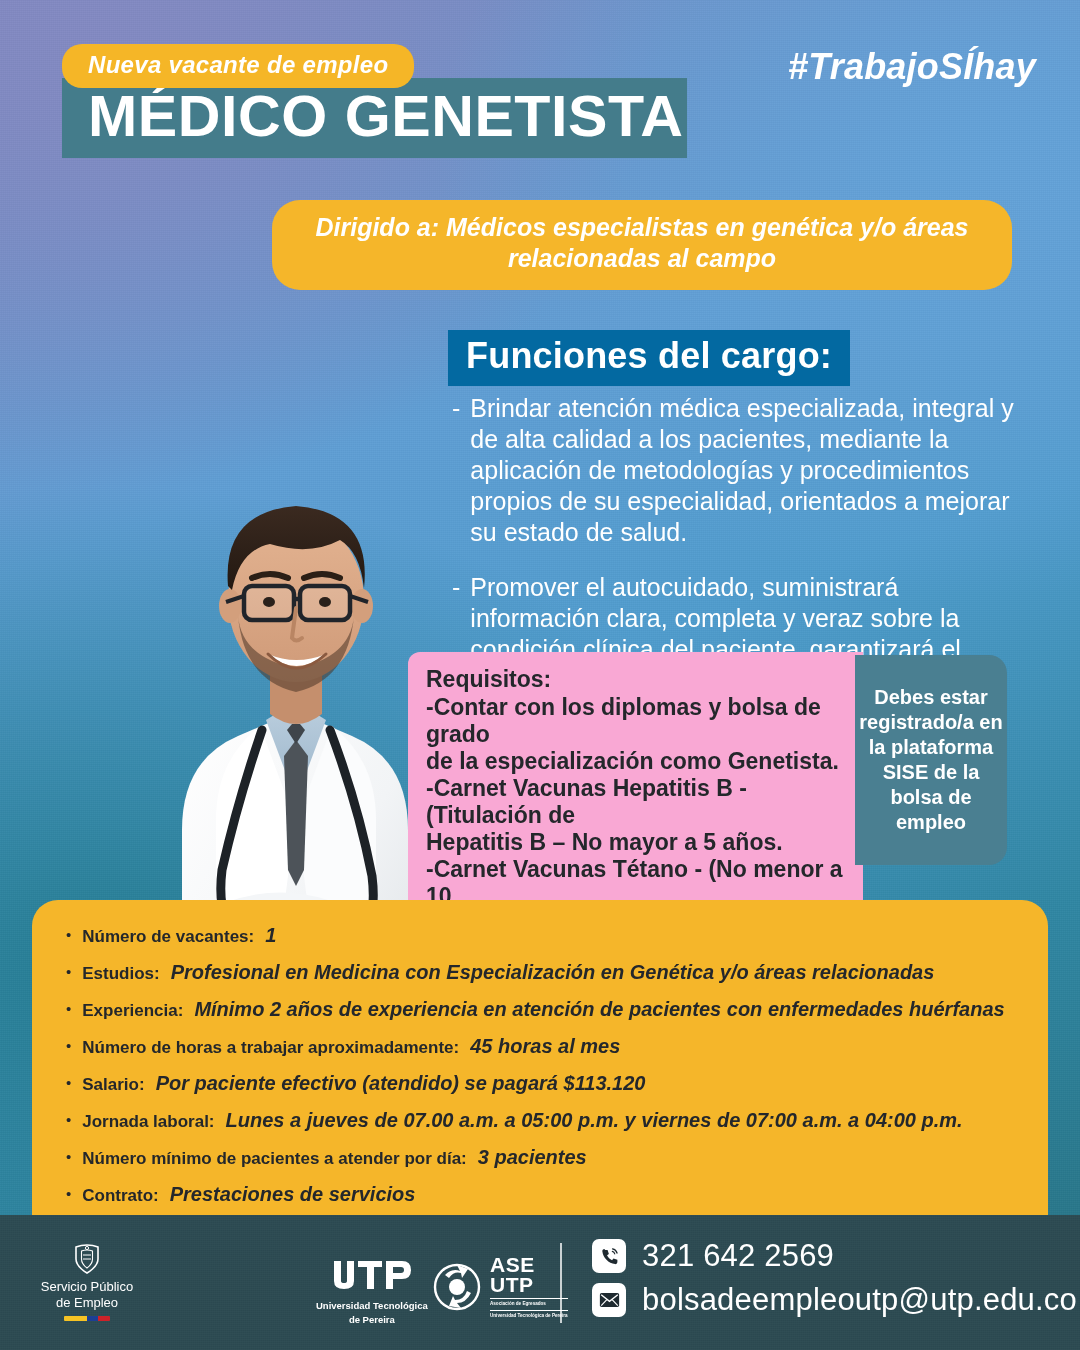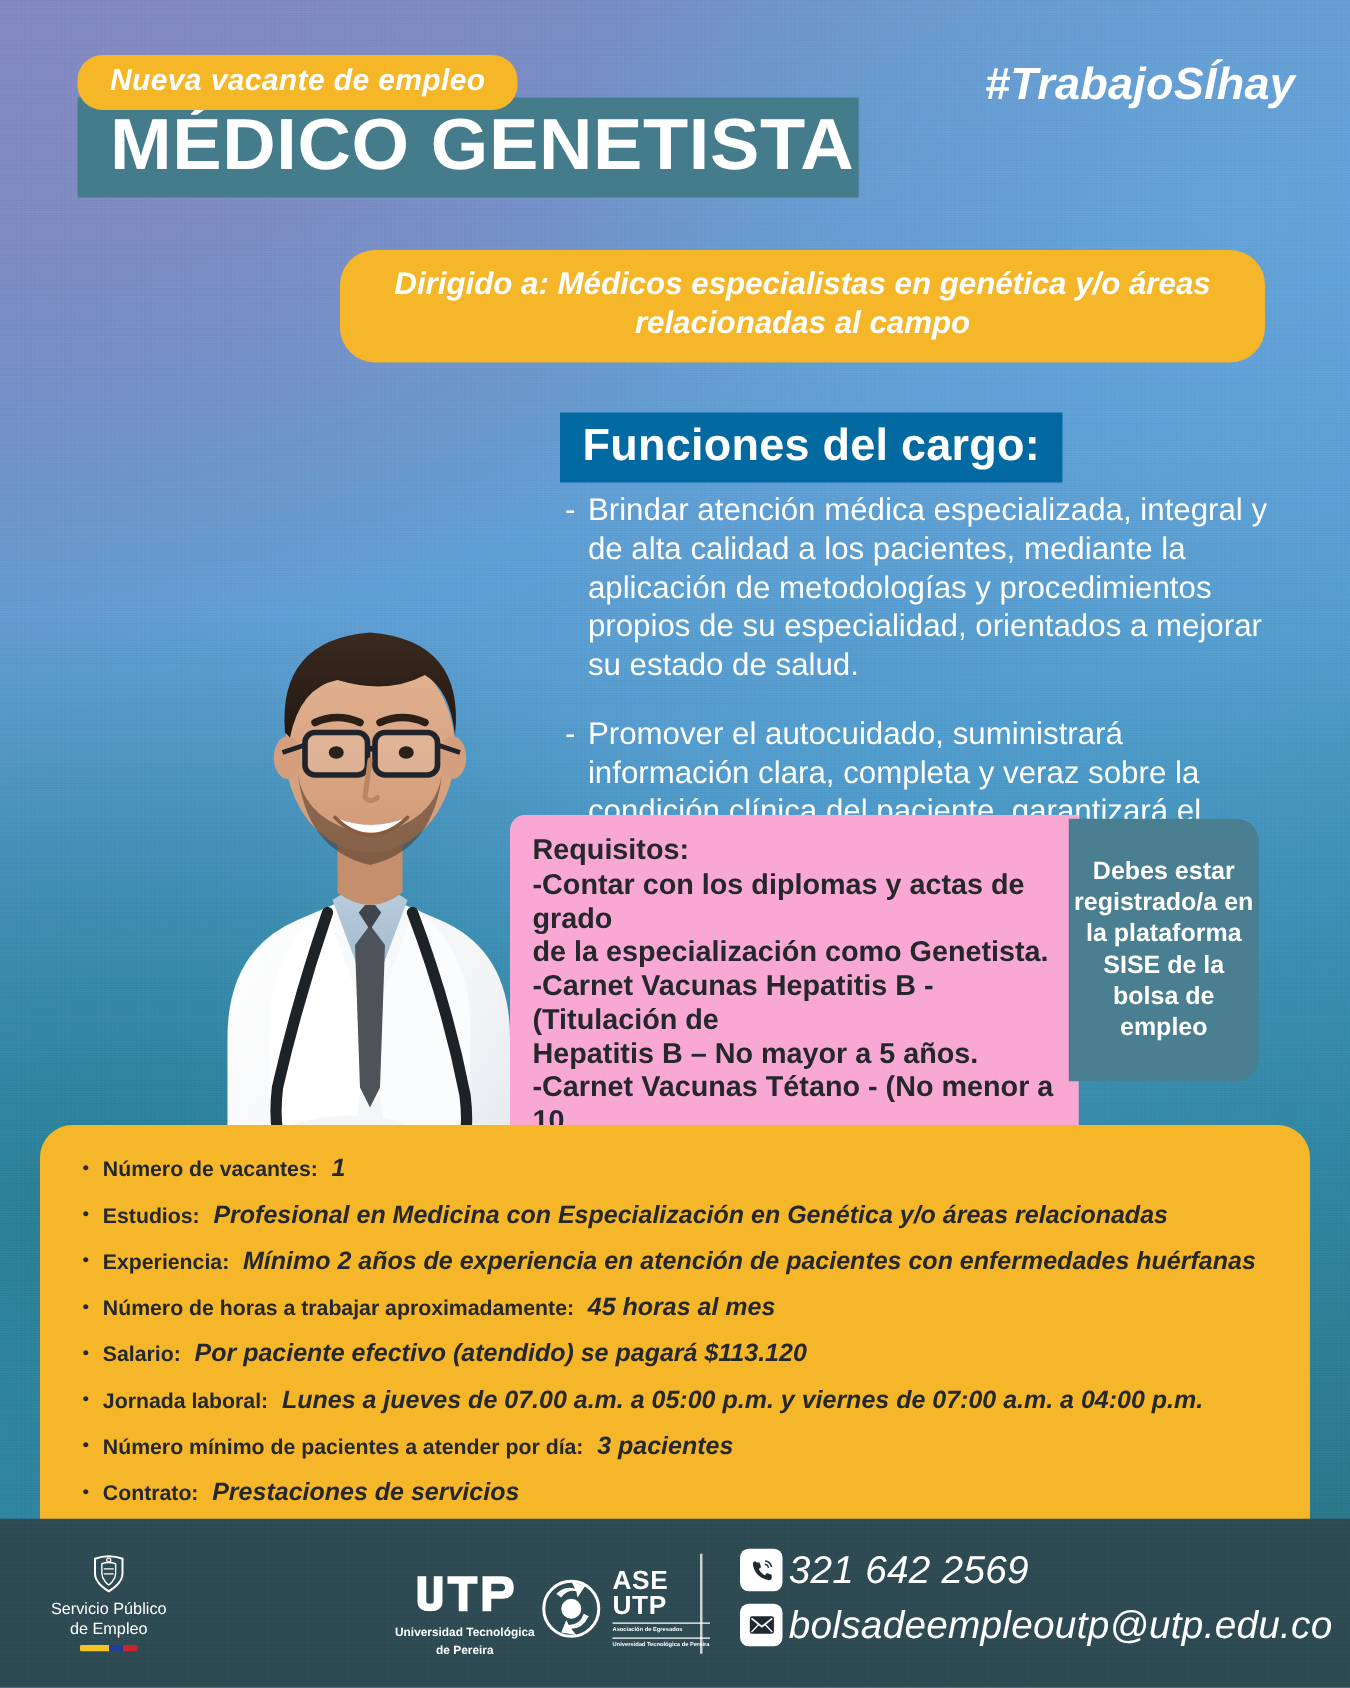--- a/index.html
+++ b/index.html
@@ -228,21 +228,21 @@
   }
   .divider {
     position:absolute; left:560px; top:28px;
     width:2px; height:80px; background:rgba(255,255,255,.75);
   }
   .contact {
     position:absolute; left:592px; top:24px;
     color:#fff;
   }
   .contact-row {
-    display:flex; align-items:center; gap:5px; margin-bottom:10px;font-style:italic;
+    display:flex; align-items:center; gap:16px; margin-bottom:10px;
   }
   .contact-row:last-child { margin-bottom:0; }
   .cicon {
     width:34px; height:34px; background:#ffffff; border-radius:7px;
     display:flex; align-items:center; justify-content:center; flex:0 0 auto;
   }
   .contact-text { font-size:31px; line-height:34px; letter-spacing:.2px; }
 </style>
 </head>
 <body>
@@ -353,21 +353,21 @@
       <span class="func-text">Brindar atención médica especializada, integral y de alta calidad a los pacientes, mediante la aplicación de metodologías y procedimientos propios de su especialidad, orientados a mejorar su estado de salud.</span>
     </div>
     <div class="func-item">
       <span class="func-dash">-</span>
       <span class="func-text">Promover el autocuidado, suministrará información clara, completa y veraz sobre la condición clínica del paciente, garantizará el adecuado registro en la historia clínica.</span>
     </div>
   </div>
 
   <div class="req-box">
     <span class="req-title">Requisitos:</span>
-    <span class="req-line">-Contar con los diplomas y actas de grado</span>
+    <span class="req-line">-Contar con los diplomas y bolsa de grado</span>
     <span class="req-line">de la especialización como Genetista.</span>
     <span class="req-line">-Carnet Vacunas Hepatitis B - (Titulación de</span>
     <span class="req-line">Hepatitis B – No mayor a 5 años.</span>
     <span class="req-line">-Carnet Vacunas Tétano - (No menor a 10</span>
     <span class="req-line">años)</span>
     <span class="req-line">-Curso de atención a victimas por abuso</span>
     <span class="req-line">sexual BLS y ACLS – Vigente.</span>
   </div>
 
   <div class="sise-box">

